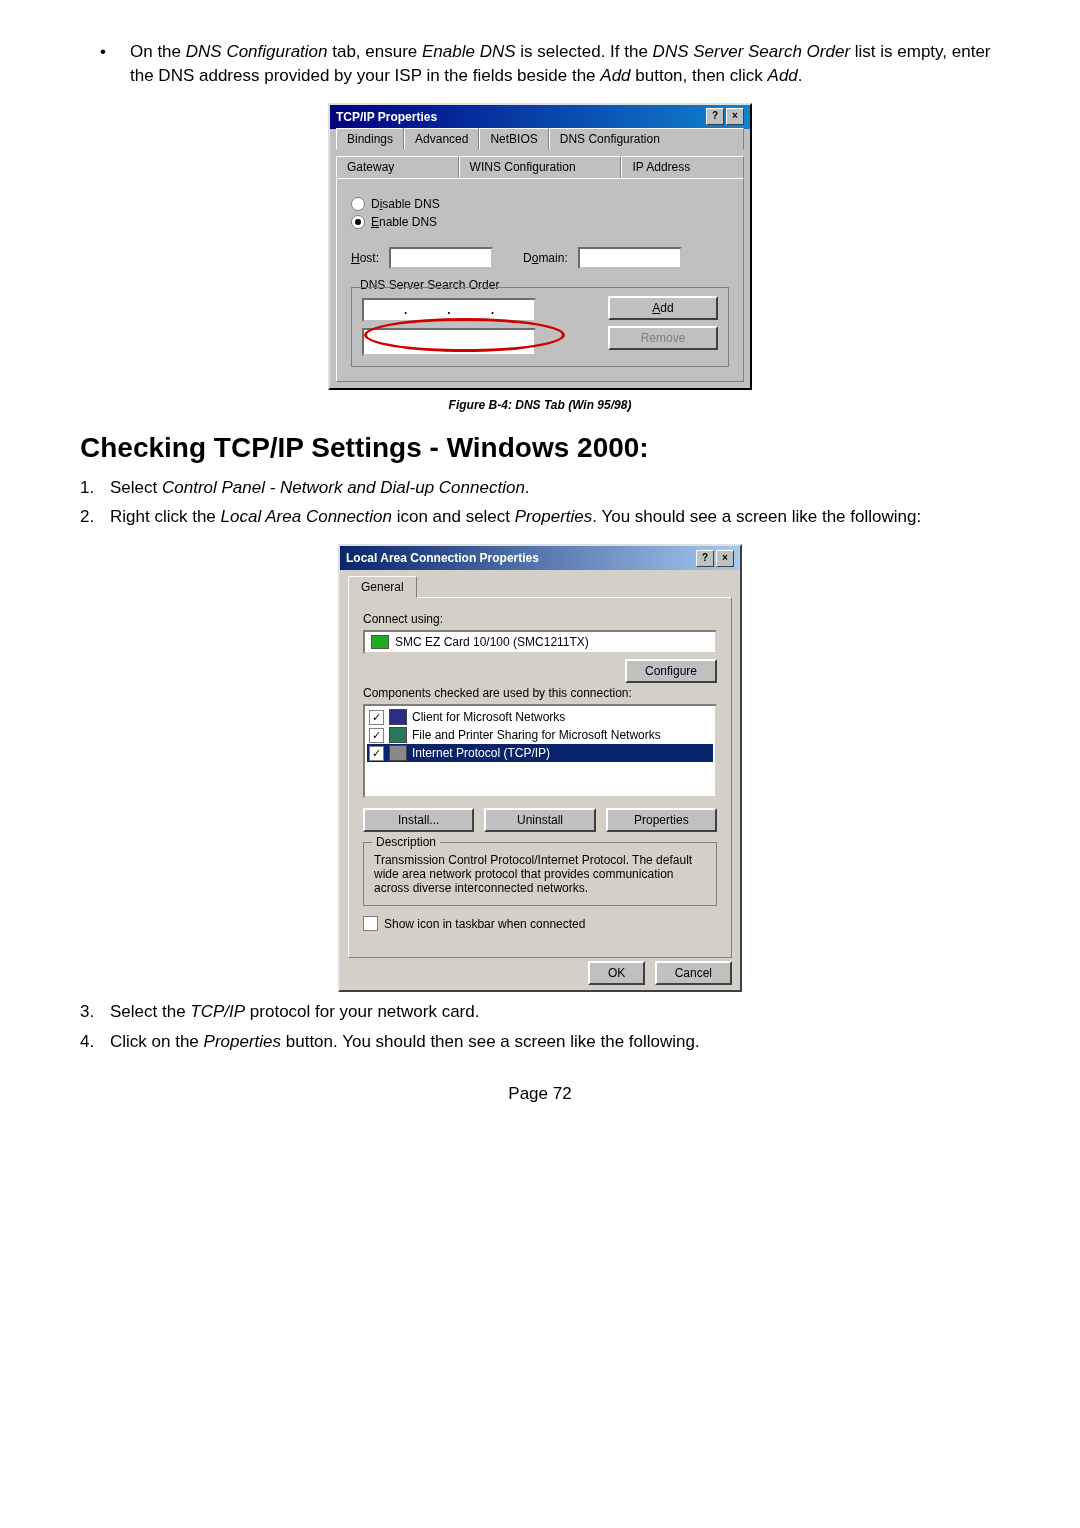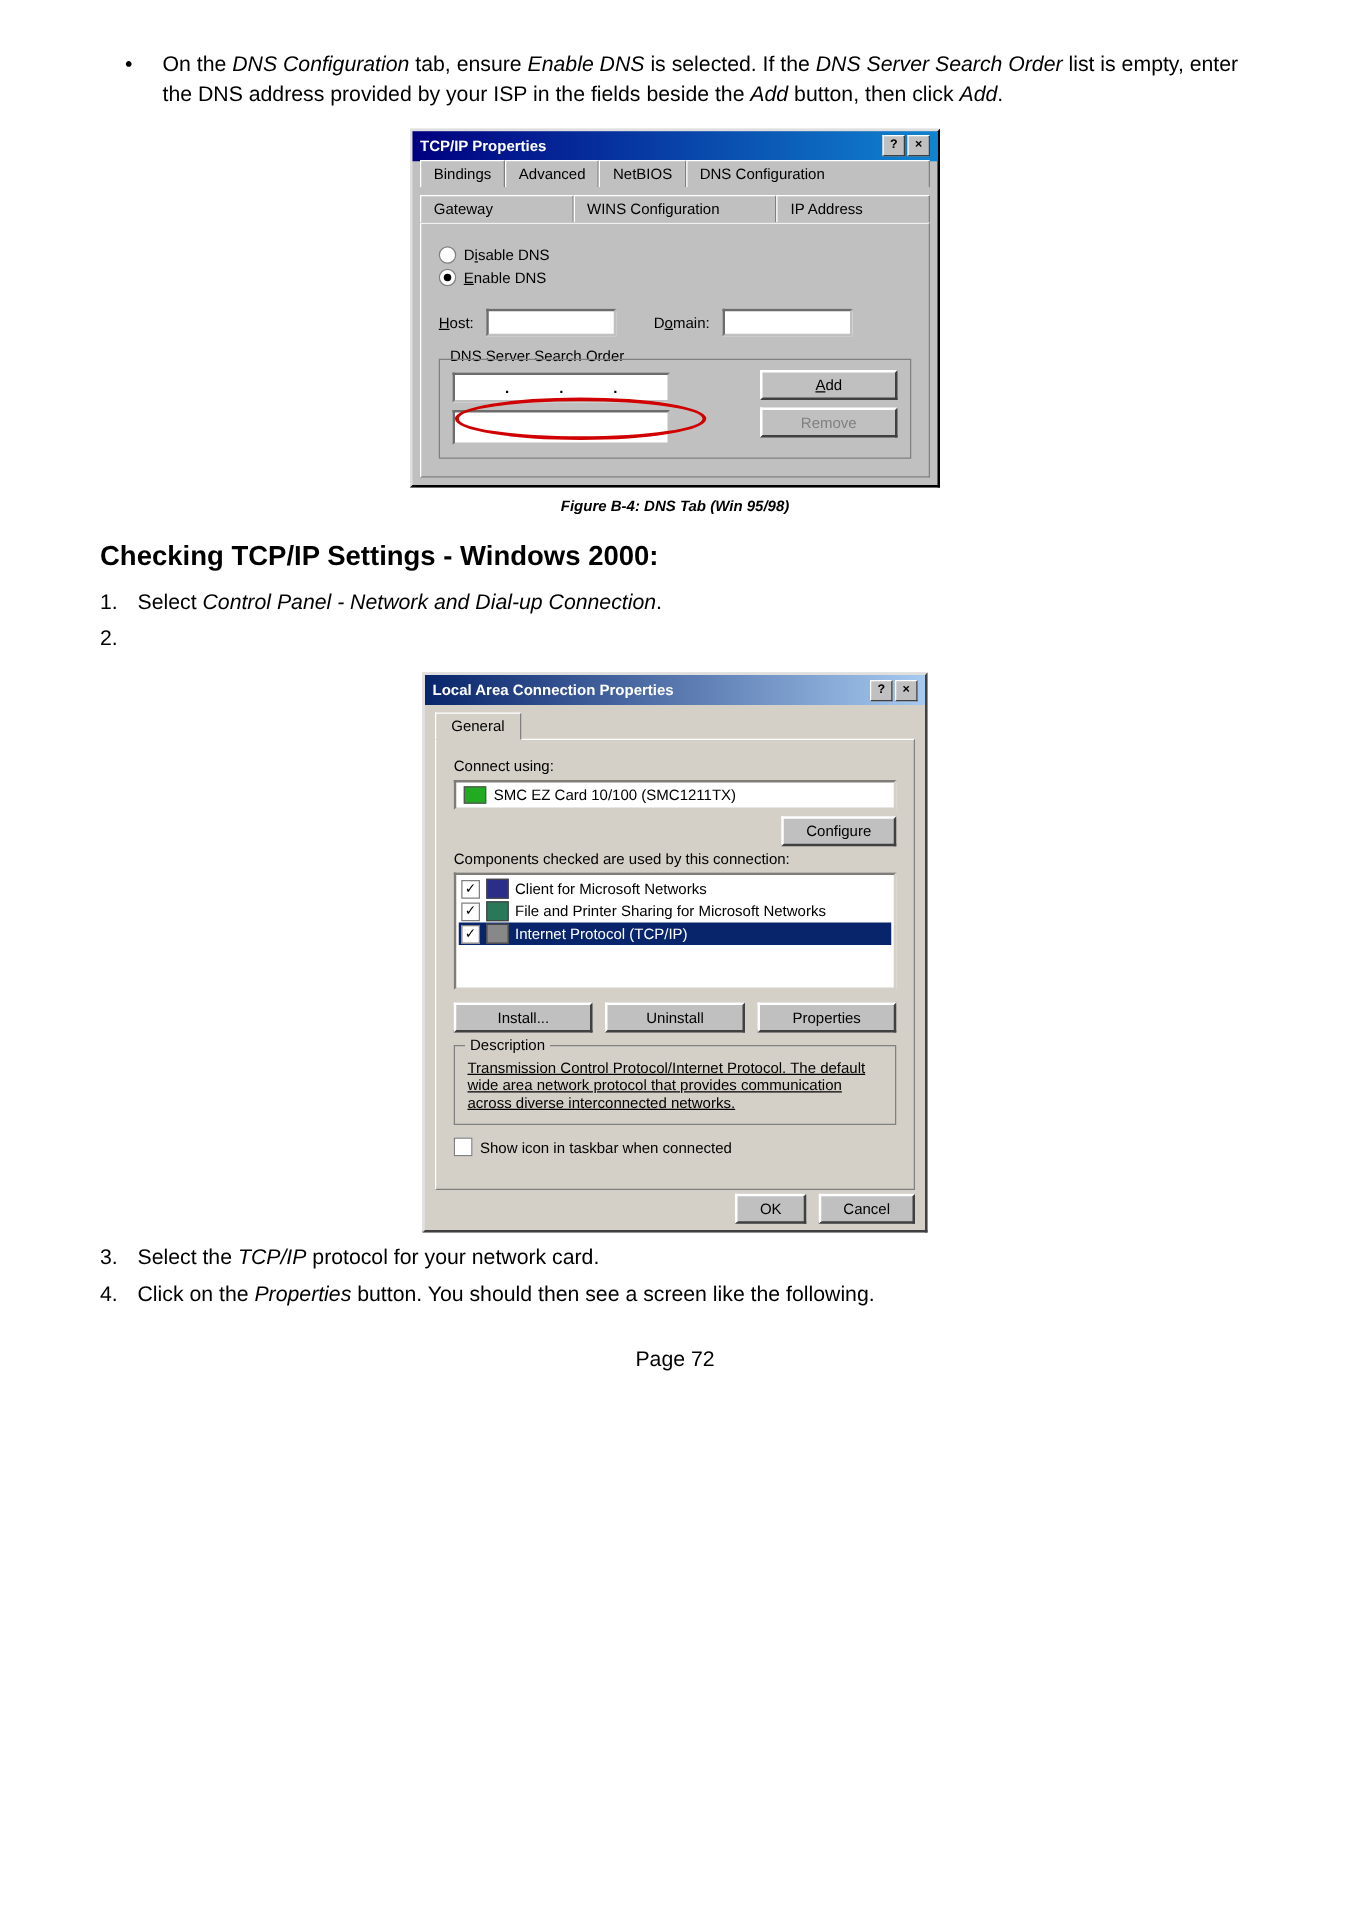--- a/index.html
+++ b/index.html
@@ -40,21 +40,21 @@
   margin: 15px 0 8px;
 }
 .caption {
   font-weight: bold;
   font-style: italic;
   font-size: 12px;
   text-align: center;
   margin: 8px 0 20px;
 }
 h2.section {
-  font-size: 22px;
+  font-size: 28px;
   margin: 15px 0 12px;
 }
 
 
 .dlg9x {
   display: inline-block;
   width: 420px;
   background: #c0c0c0;
   border: 2px solid;
   border-color: #dfdfdf #000 #000 #dfdfdf;
@@ -287,21 +287,20 @@
 .compicon.cli { background: #2a2e88; }
 .compicon.fps { background: #2a785a; }
 .compicon.tcp { background: #888; }
 .btnrow { display: flex; gap: 10px; margin-bottom: 10px; }
 .btnrow .btn9x { flex: 1; }
 .descgroup {
   border: 1px solid #808080;
   padding: 10px;
   margin: 4px 0 10px;
   position: relative;
-  text-decoration: underline;
 }
 .descgroup .glabel {
   position: absolute;
   top: -8px; left: 8px;
   background: #d4d0c8;
   padding: 0 4px;
 }
 .showicon {
   display: flex;
   align-items: center;
@@ -392,20 +391,21 @@
   <div class="caption">Figure B-4: DNS Tab (Win 95/98)</div>
 
   <h2 class="section">Checking TCP/IP Settings - Windows 2000:</h2>
 
   <div class="num-item">
     <div class="num">1.</div>
     <div><span>Select </span><span class="italic">Control Panel - Network and Dial-up Connection</span><span>.</span></div>
   </div>
   <div class="num-item">
     <div class="num">2.</div>
+    <div><span>Right click the </span><span class="italic">Local Area Connection</span><span> icon and select </span><span class="italic">Properties</span><span>. You should see a screen like the following:</span></div>
   </div>
 
   <div class="fig-wrap">
     <div class="dlg2k">
       <div class="titlebar2k">
         <span>Local Area Connection Properties</span>
         <div class="titlebtns">
           <div class="titlebtn">?</div>
           <div class="titlebtn">×</div>
         </div>

